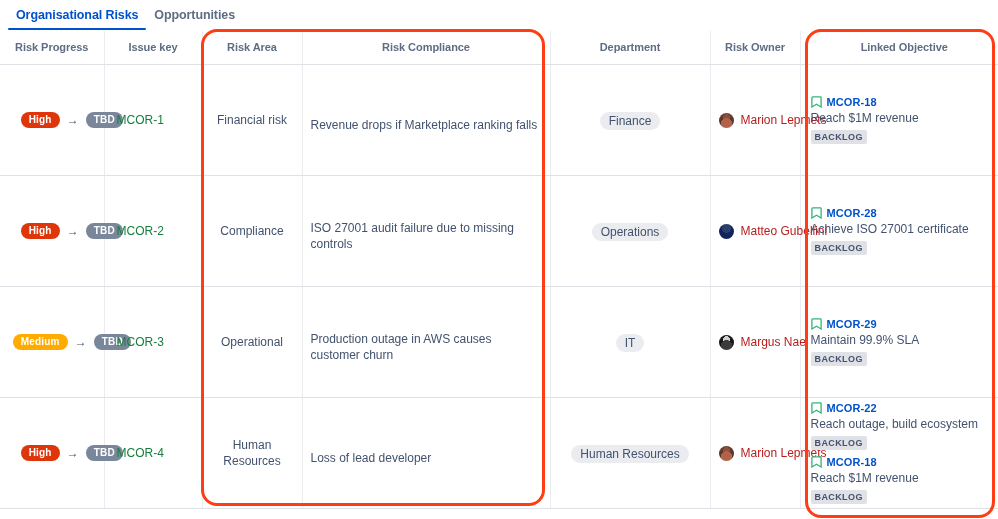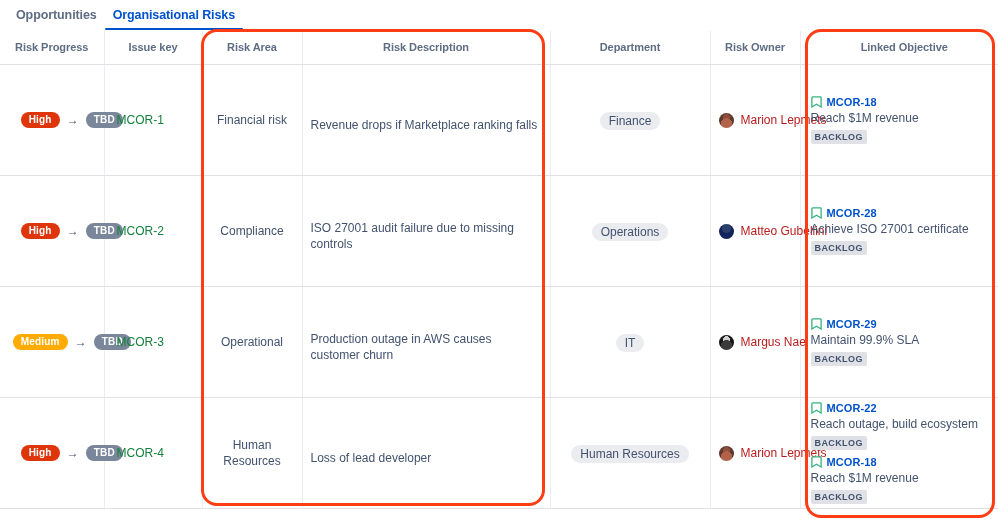--- a/index.html
+++ b/index.html
@@ -243,40 +243,40 @@
   }
   #annot-a { left: 201px; top: 29px; width: 344px; height: 477px; }
   #annot-b { left: 805px; top: 29px; width: 190px; height: 489px; }
 </style>
 </head>
 <body>
 
 <div id="root">
 
   <div class="tabbar" id="tabbar">
+      <div class="tab active">Organisational Risks</div>
       <div class="tab">Opportunities</div>
-      <div class="tab active">Organisational Risks</div>
     </div>
 
   <table class="risk-table">
     <colgroup>
       <col class="c-prog">
         <col class="c-key">
         <col class="c-area">
         <col class="c-desc">
       <col class="c-dept">
         <col class="c-owner">
         <col class="c-obj">
     </colgroup>
     <thead>
       <tr id="header-row">
           <th>Risk Progress</th>
           <th>Issue key</th>
           <th>Risk Area</th>
-          <th>Risk Description</th>
+          <th>Risk Compliance</th>
           <th>Department</th>
           <th>Risk Owner</th>
           <th>Linked Objective</th>
         </tr>
     </thead>
     <tbody id="table-body">
         <tr>
           <td>
             <div class="progress-cell">
               <span class="lozenge lz-high">High</span>

